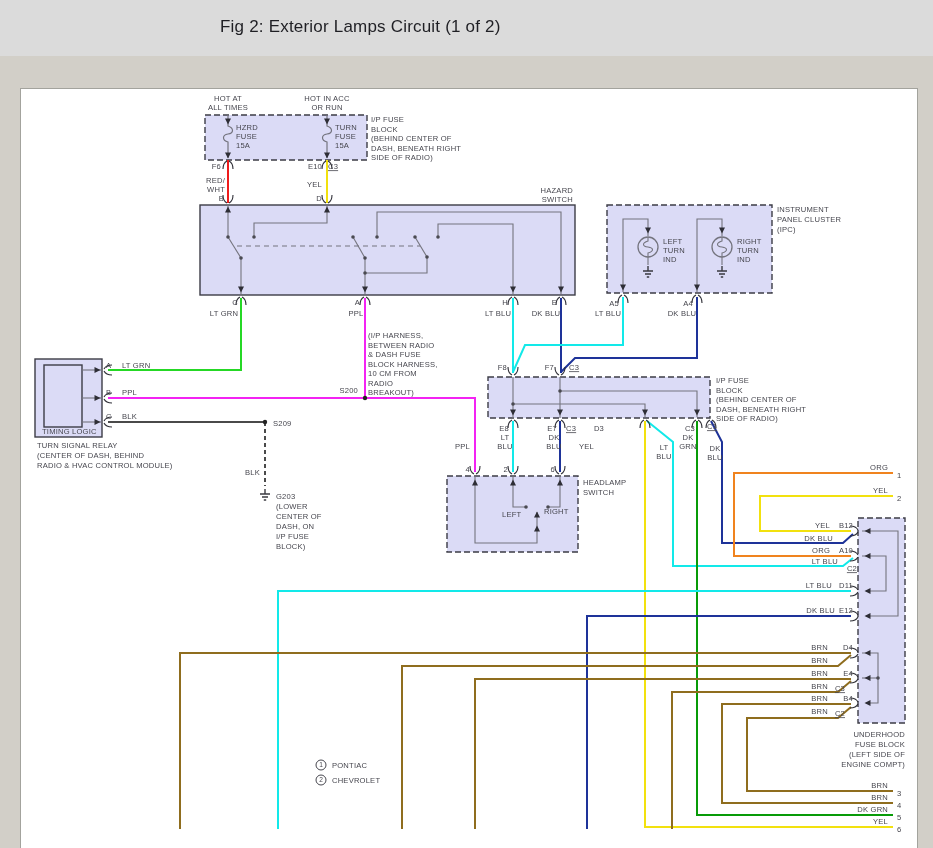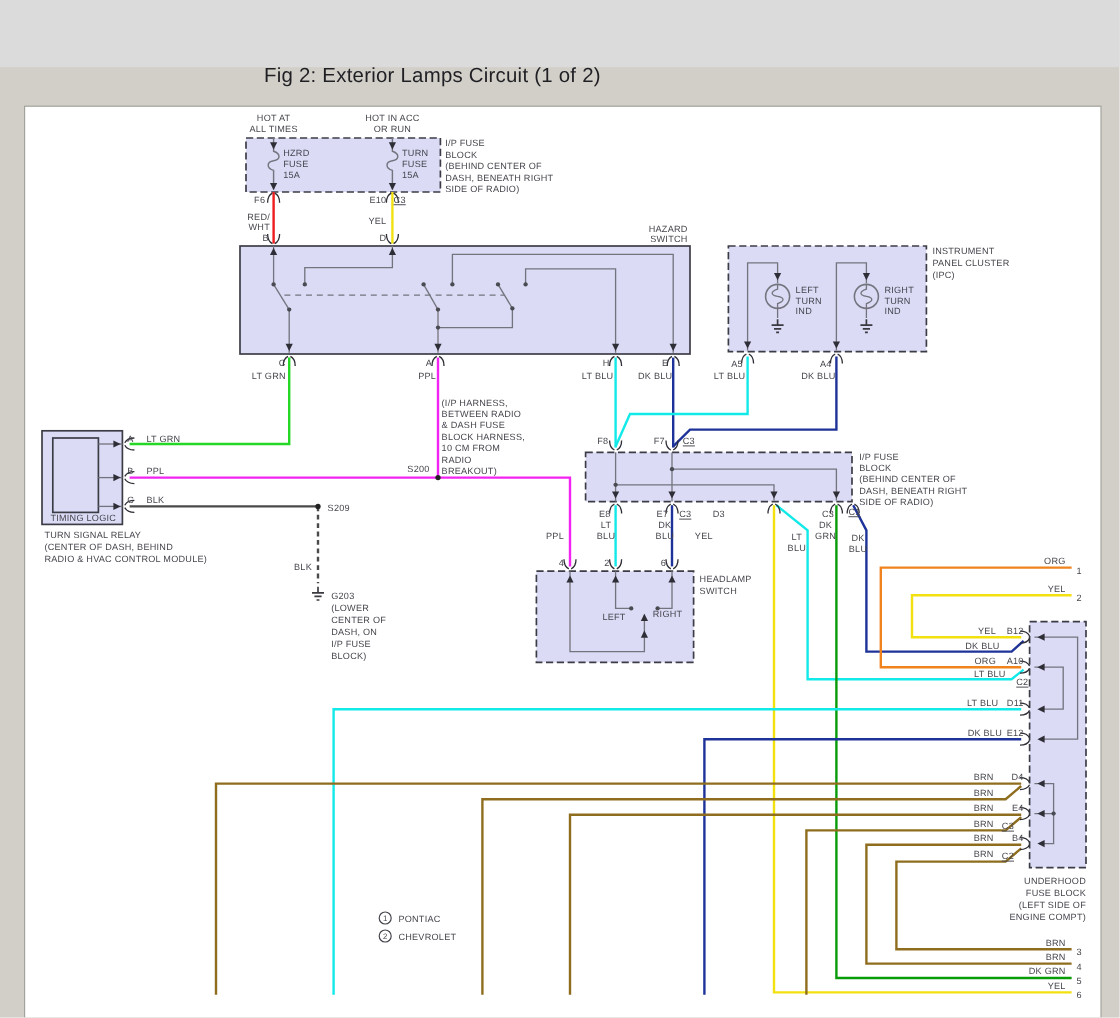--- a/index.html
+++ b/index.html
@@ -1,18 +1,18 @@
 <!DOCTYPE html>
 <html><head>
 <meta charset="utf-8">
 <style>
   html,body{margin:0;padding:0;}
   body{width:933px;height:848px;position:relative;background:#d2cfc8;font-family:"Liberation Sans",sans-serif;overflow:hidden;}
   .titlebar{position:absolute;left:0;top:0;width:933px;height:56px;background:#dbdbdb;}
-  .figtitle{position:absolute;left:220px;top:17px;font-size:17px;font-weight:500;color:#1f1f24;letter-spacing:.2px;margin-top:36px;}
+  .figtitle{position:absolute;left:220px;top:17px;font-size:17px;font-weight:500;color:#1f1f24;letter-spacing:.2px;}
   svg{position:absolute;left:0;top:0;}
   text{font-family:"Liberation Sans",sans-serif;}
 </style>
 </head>
 <body>
 
 <div class="titlebar"></div>
 <div class="figtitle">Fig 2: Exterior Lamps Circuit (1 of 2)</div>
 <svg id="dwg" width="933" height="848" viewBox="0 0 933 848">
     <rect x="20.5" y="88.5" width="897" height="770" fill="#ffffff" stroke="#a3a39d" stroke-width="1"></rect>

